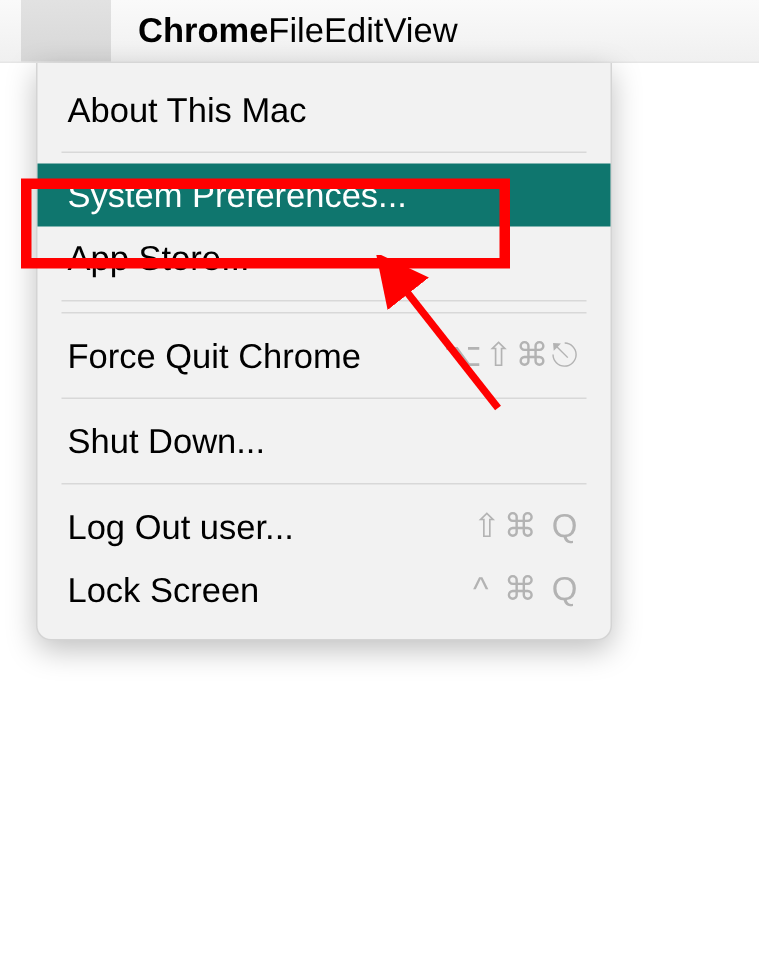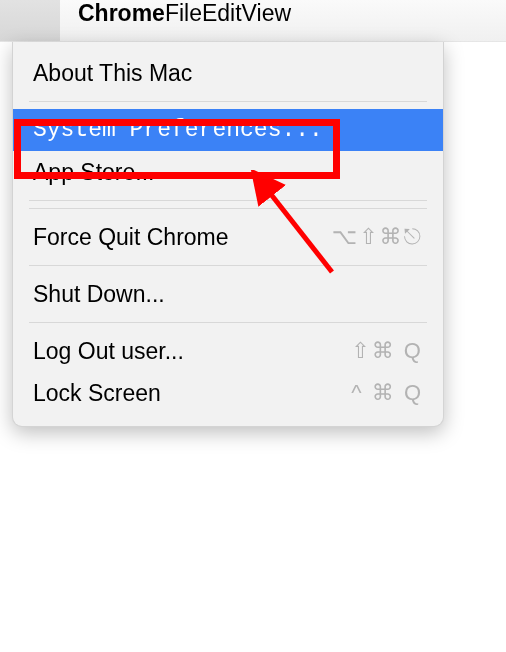--- a/index.html
+++ b/index.html
@@ -10,24 +10,25 @@
     body {
       font-family: -apple-system, BlinkMacSystemFont, "Helvetica Neue", Arial, sans-serif;
       background: #fff;
       width: 506px;
       height: 652px;
       overflow: hidden;
       position: relative;
     }
     .menubar {
       display: flex;
-      align-items: flex-start;
+      align-items: center;
       height: 42px;
       background: linear-gradient(to bottom, #fafafa, #f0f0f0);
       border-bottom: 1px solid rgba(0,0,0,0.08);
+      padding-left: 14px;
     }
     .apple-item {
       width: 60px;
       height: 100%;
       display: flex;
       align-items: center;
       justify-content: center;
       background: linear-gradient(to bottom, #e2e2e2, #d7d7d7);
     }
     .apple-logo {
@@ -43,22 +44,22 @@
       font-size: 23px;
       color: #000;
     }
     .menubar-item {
       font-size: 23px;
       color: #000;
     }
     .dropdown {
       position: absolute;
       top: 42px;
-      left: 12px;
-      width: 432px;
+      left: 24px;
+      width: 384px;
       background: #f2f2f2;
       border: 1px solid rgba(0,0,0,0.12);
       border-top: none;
       border-radius: 0 0 10px 10px;
       box-shadow: 0 6px 20px rgba(0,0,0,0.25);
       padding: 10px 0 12px;
     }
     .menu-item {
       display: flex;
       align-items: center;
@@ -75,22 +76,21 @@
       color: #b3b3b3;
       letter-spacing: 2px;
       font-family: -apple-system, sans-serif;
     }
     .divider {
       height: 1px;
       background: #d8d8d8;
       margin: 7px 16px;
     }
     .highlighted {
-      background: #3b82f6;
-      font-family: Liberation Mono, monospace;
+      background: #0f766e;
     }
     .highlighted .menu-label {
       color: #fff;
     }
     .chevron {
       font-size: 22px;
       font-weight: 700;
       color: #000;
     }
     .annotation-box {

